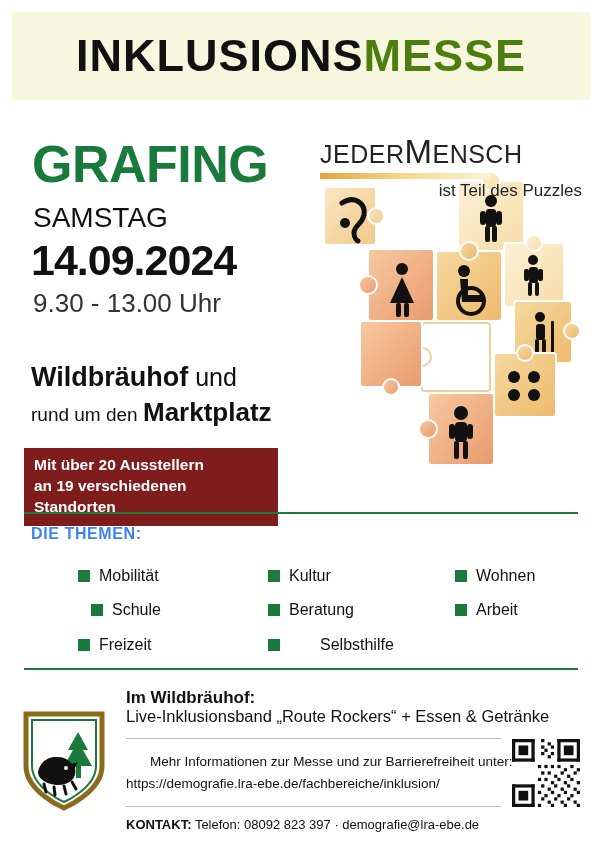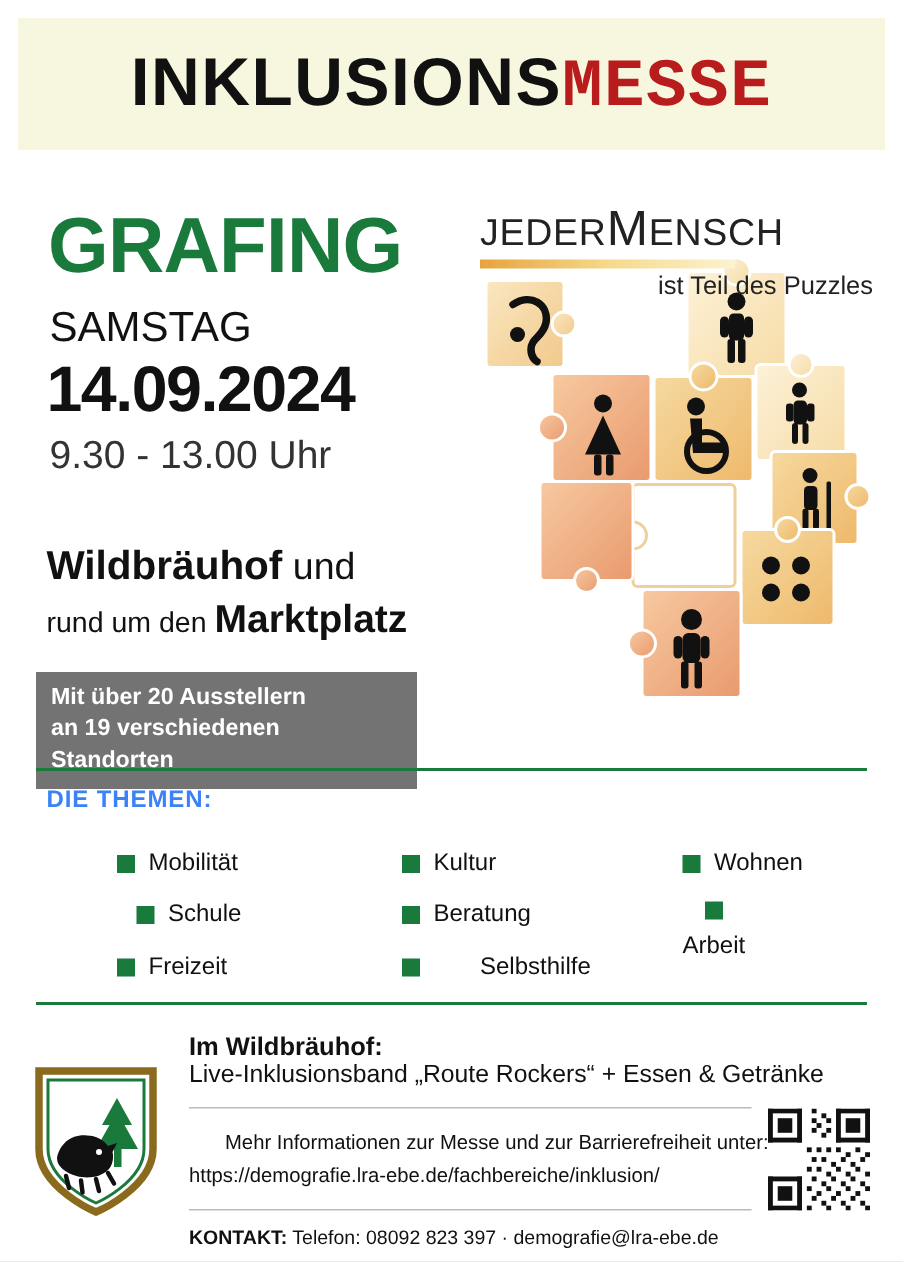--- a/index.html
+++ b/index.html
@@ -30,21 +30,21 @@
     align-items: center;
     justify-content: center;
   }
   .header-title {
     font-size: 45px;
     font-weight: bold;
     letter-spacing: 1px;
     white-space: nowrap;
   }
   .header-title .part1 { color: #111111; }
-  .header-title .part2 { color: #b91c1c; font-family: Liberation Mono, monospace; }
+  .header-title .part2 { color: #4d7c0f; }
 
   
   .city {
     position: absolute;
     left: 32px;
     top: 134px;
     font-size: 52px;
     font-weight: bold;
     color: #1a7a3c;
     letter-spacing: -0.5px;
@@ -87,21 +87,21 @@
     top: 397px;
     font-size: 19px;
     color: #111;
   }
   .venue2 b { font-size: 26px; }
   .greenbox {
     position: absolute;
     left: 24px;
     top: 448px;
     width: 254px;
-    background: #737373;
+    background: #7f1d1d;
     color: #ffffff;
     font-weight: bold;
     font-size: 15.5px;
     line-height: 1.35;
     padding: 7px 10px 8px 10px;
     box-sizing: border-box;
   }
 
   
   .art {
@@ -410,21 +410,21 @@
   </div>
 
   <div class="theme-item" style="left:44px; top:601px;">
     <span class="theme-sq"></span>
     <span>Schule</span>
   </div>
   <div class="theme-item" style="left:221px; top:601px;">
     <span class="theme-sq"></span>
     <span>Beratung</span>
   </div>
-  <div class="theme-item" style="left:408px; top:601px;flex-direction:column;">
+  <div class="theme-item" style="left:408px; top:601px;">
     <span class="theme-sq"></span>
     <span>Arbeit</span>
   </div>
 
   <div class="theme-item" style="left:31px; top:636px;">
     <span class="theme-sq"></span>
     <span>Freizeit</span>
   </div>
   <div class="theme-item" style="left:221px; top:636px;gap:40px;">
     <span class="theme-sq"></span>

